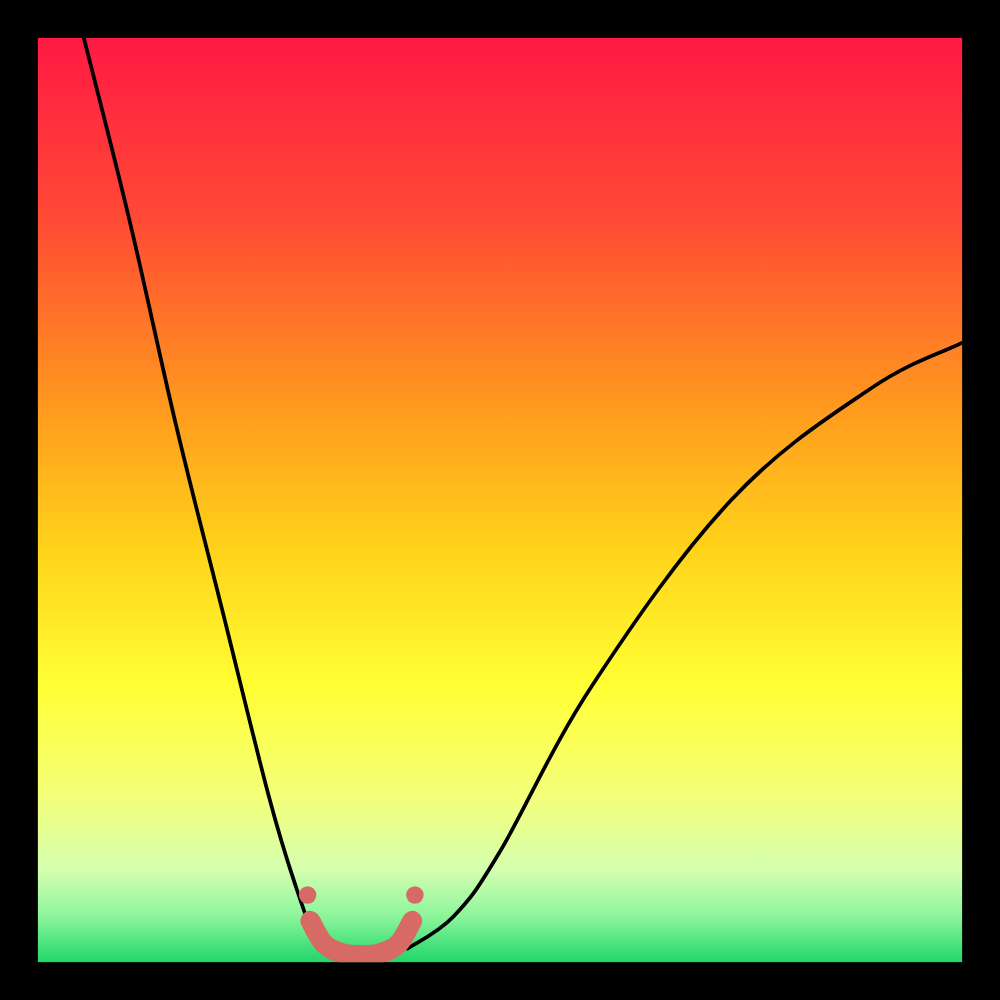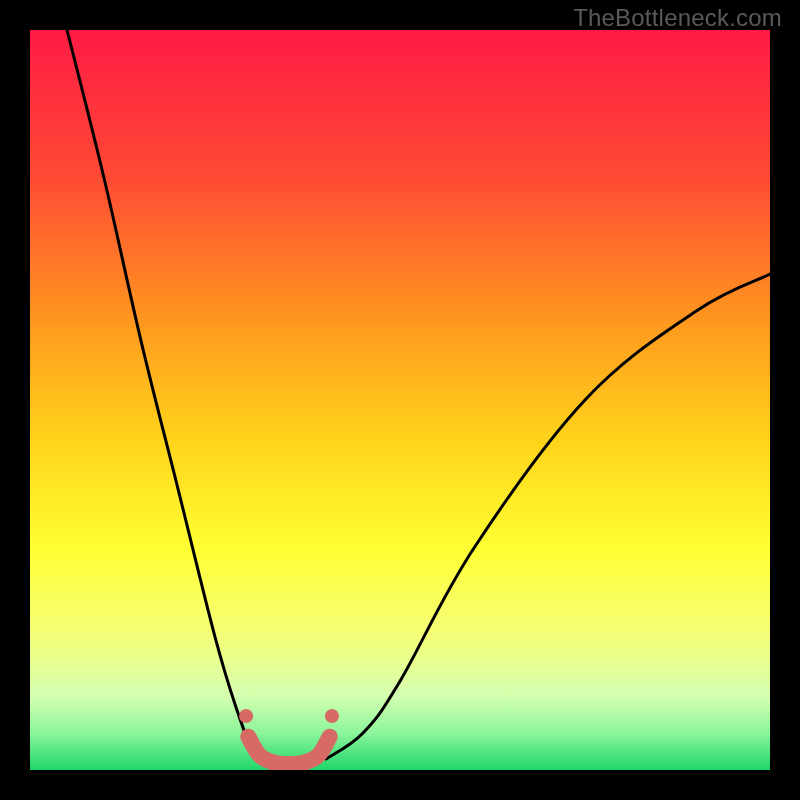--- a/index.html
+++ b/index.html
@@ -34,21 +34,20 @@
     width: 740px;
     height: 740px;
     overflow: hidden;
   }
   svg { display: block; }
 </style>
 </head>
 <body>
 
 <div class="frame">
-  <div class="watermark">TheBottleneck.com</div>
   <div class="plot-area">
     <svg id="chart-svg" width="740" height="740" viewBox="0 0 740 740" preserveAspectRatio="none">
         <defs>
           <linearGradient id="bg-grad" x1="0" y1="0" x2="0" y2="1">
             <stop offset="0%" stop-color="#ff1a44"></stop>
             <stop offset="20%" stop-color="#ff4b34"></stop>
             <stop offset="40%" stop-color="#ff9a1e"></stop>
             <stop offset="55.00000000000001%" stop-color="#ffd21a"></stop>
             <stop offset="70%" stop-color="#ffff33"></stop>
             <stop offset="82%" stop-color="#f4ff7a"></stop>

